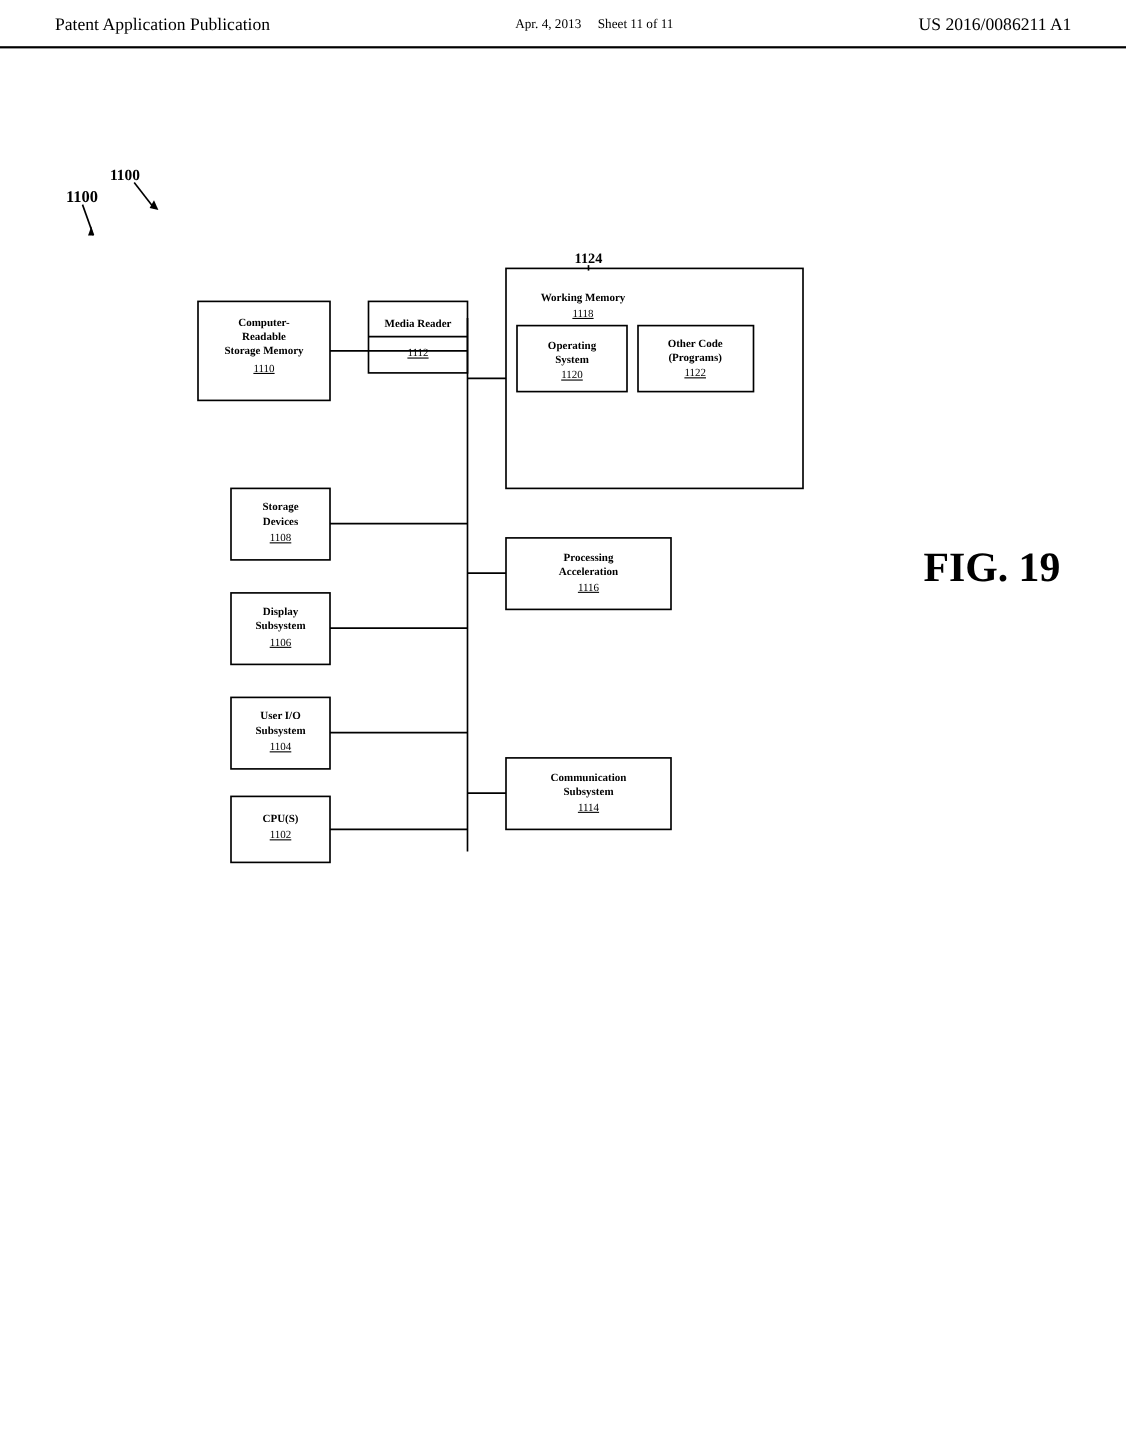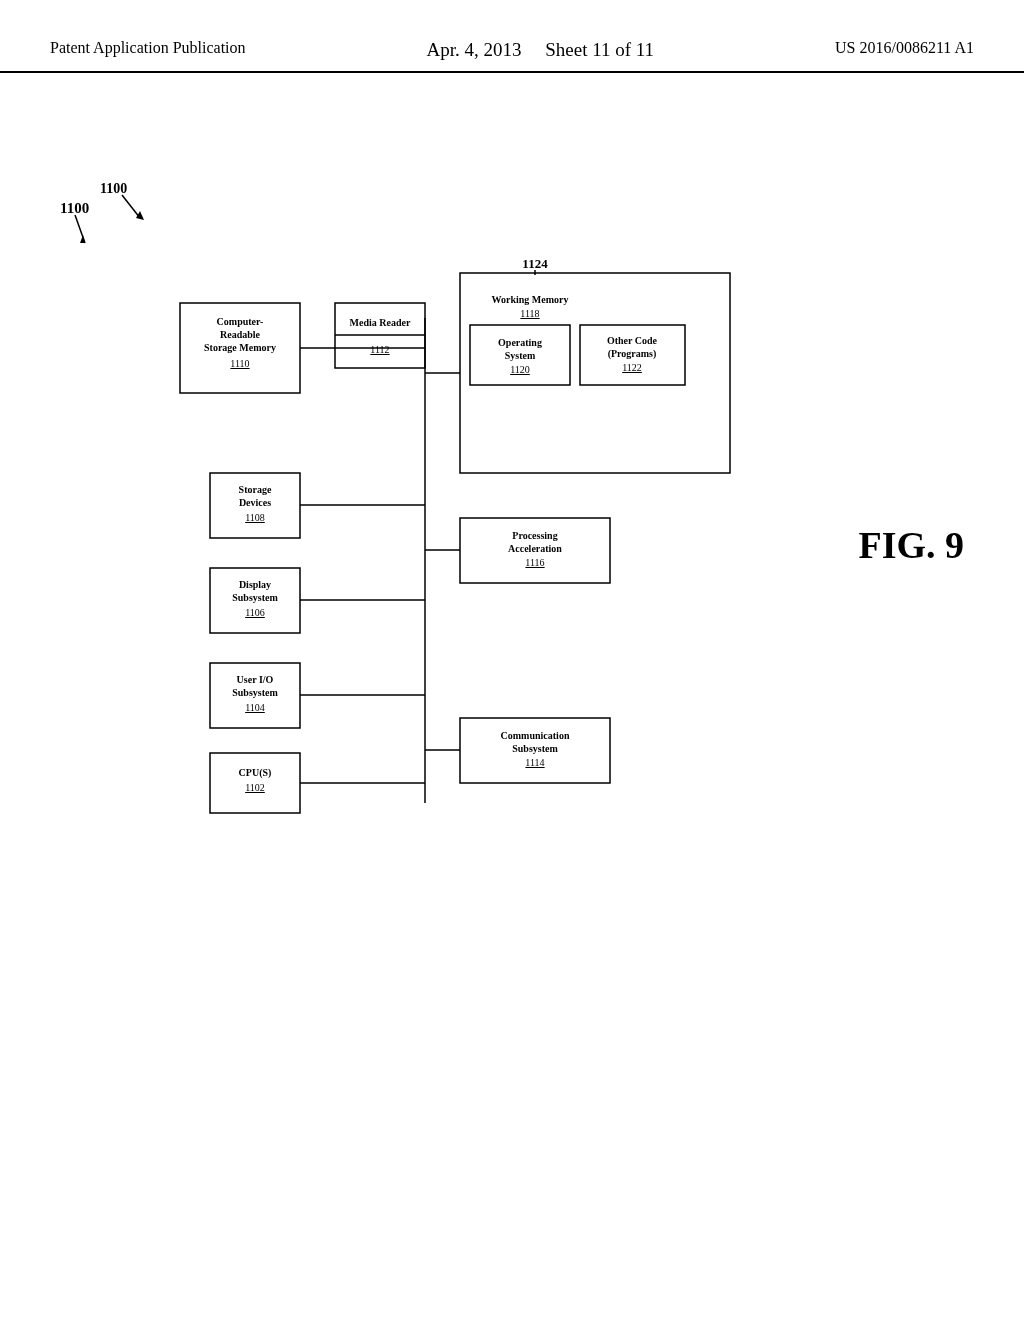--- a/index.html
+++ b/index.html
@@ -10,26 +10,26 @@
       font-family: 'Times New Roman', Times, serif;
       overflow: hidden;
       position: relative;
     }
 
     
     .header {
       display: flex;
       justify-content: space-between;
       align-items: flex-start;
-      padding: 39px 50px 0 50px;
+      padding: 14px 50px 0 50px;
       border-bottom: 2px solid #000;
       padding-bottom: 10px;
     }
     .header-center {
-      font-size: 19px;
+      font-size: 12px;
       text-align: center;
     }
 
     
     .content {
       position: relative;
       width: 100%;
       height: calc(100% - 80px);
     }
 
@@ -74,21 +74,21 @@
 
       <line x1="20" y1="22" x2="30" y2="50" stroke="black" stroke-width="1.5"></line>
 
       <polygon points="25,50 30,50 28,42" fill="black"></polygon>
 
     </svg>
     
   </div>
 
   <div class="fig-label">
-    <span>FIG. 9</span>
+    <span>FIG. 19</span>
   </div>
 
   <svg style="position:absolute; top:90px; left:80px; width:820px; height:780px;" viewBox="0 0 820 780">
 
     <text x="20" y="30" font-family="Times New Roman" font-size="14" font-weight="bold">1100</text>
     <line x1="42" y1="32" x2="60" y2="55" stroke="black" stroke-width="1.5"></line>
     <polygon points="56,55 64,57 60,48" fill="black"></polygon>
 
     <rect x="130" y="590" width="90" height="60" fill="white" stroke="black" stroke-width="1.5"></rect>
     <text x="175" y="613" text-anchor="middle" font-family="Times New Roman" font-size="10" font-weight="bold">CPU(S)</text>

